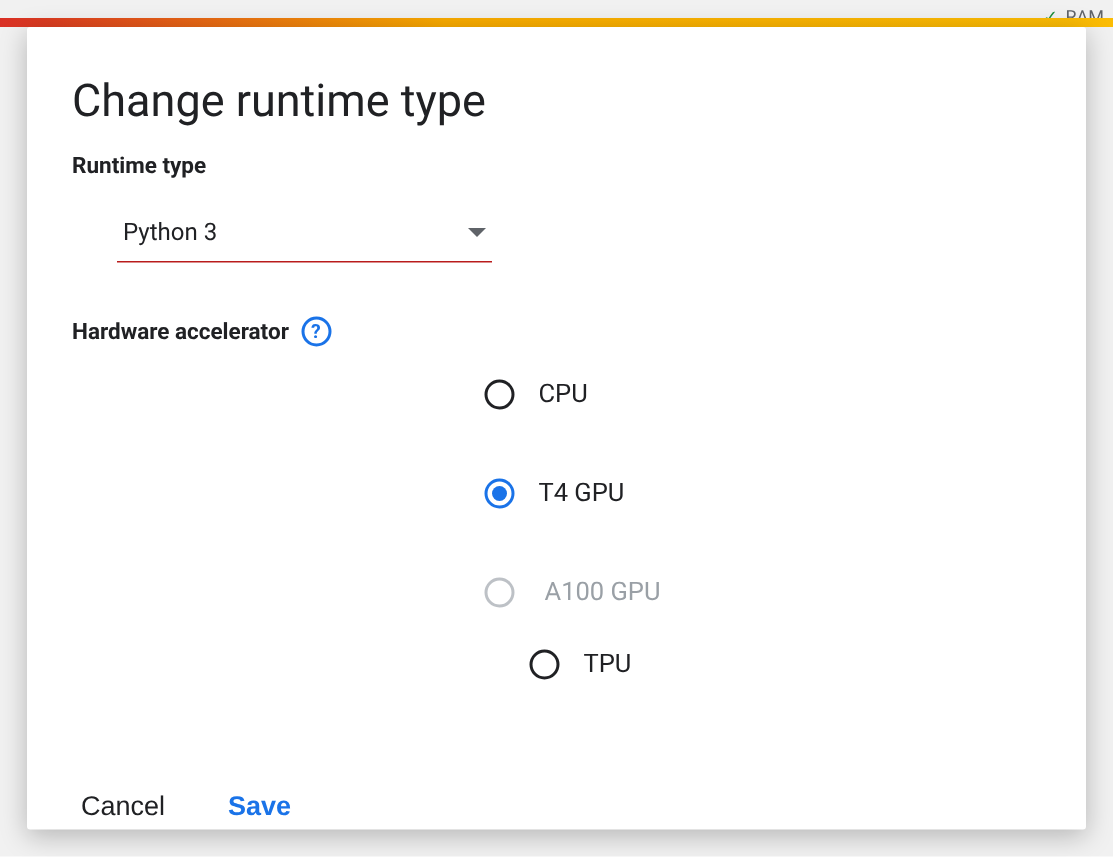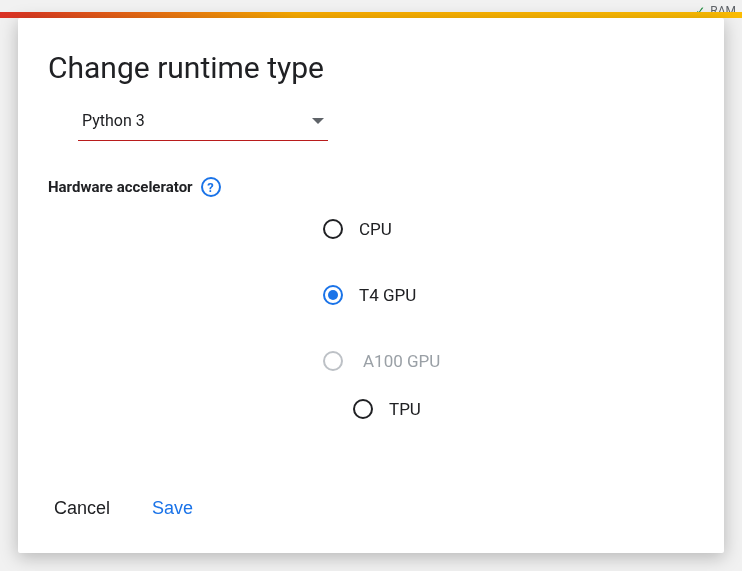--- a/index.html
+++ b/index.html
@@ -141,38 +141,39 @@
     }
     .btn {
       font-size: 18px;
       font-weight: 500;
       background: none;
       border: none;
       cursor: pointer;
       padding: 6px 4px;
     }
     .btn-cancel { color: #202124; }
-    .btn-save { color: #1a73e8; }
+    .btn-save { color: #1a73e8; font-weight: bold; }
   </style>
 </head>
 <body>
 
 <div class="bg-controls">
   <span class="check">✓</span>
   <span>RAM</span><br>
   <span>Disk</span>
 </div>
 
 <div class="top-gradient"></div>
 
 <div class="dialog">
   <div class="dialog-body">
 
     <h1 class="dialog-title">Change runtime type</h1>
 
+    <div class="section-label">Runtime type</div>
 
     <div class="dropdown">
       <span class="value">Python 3</span>
       <span class="arrow"></span>
     </div>
 
     <div class="section-label">
       <span>Hardware accelerator</span>
       <span class="help-icon">?</span>
     </div>

